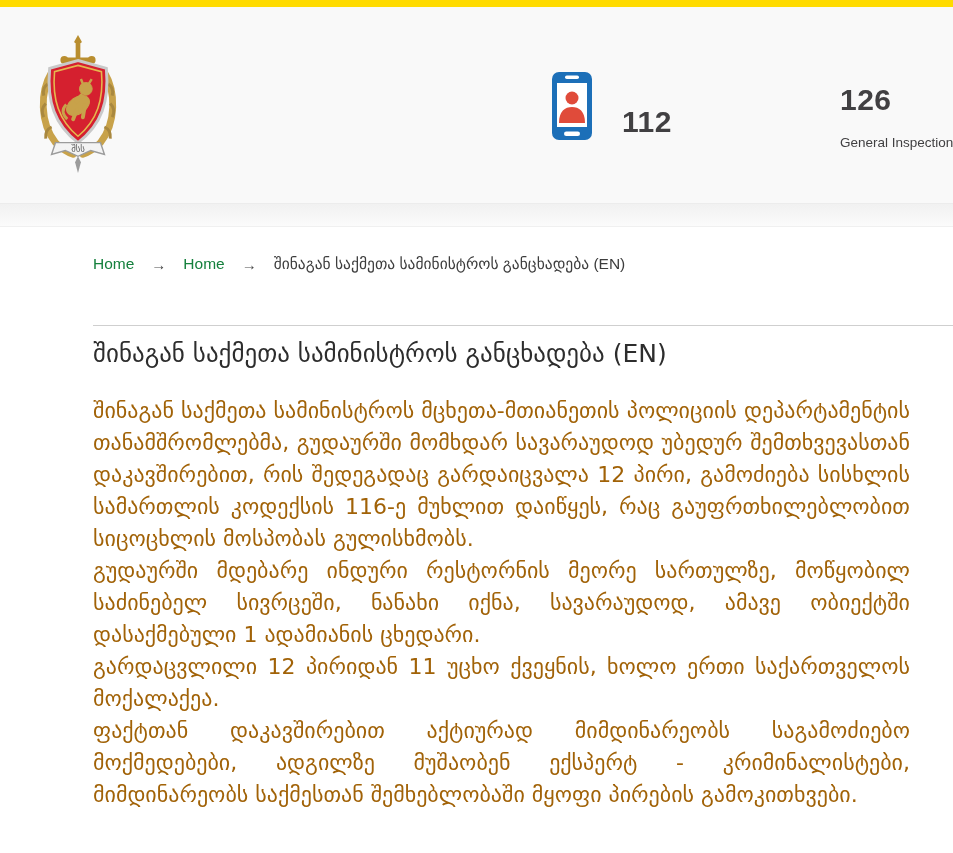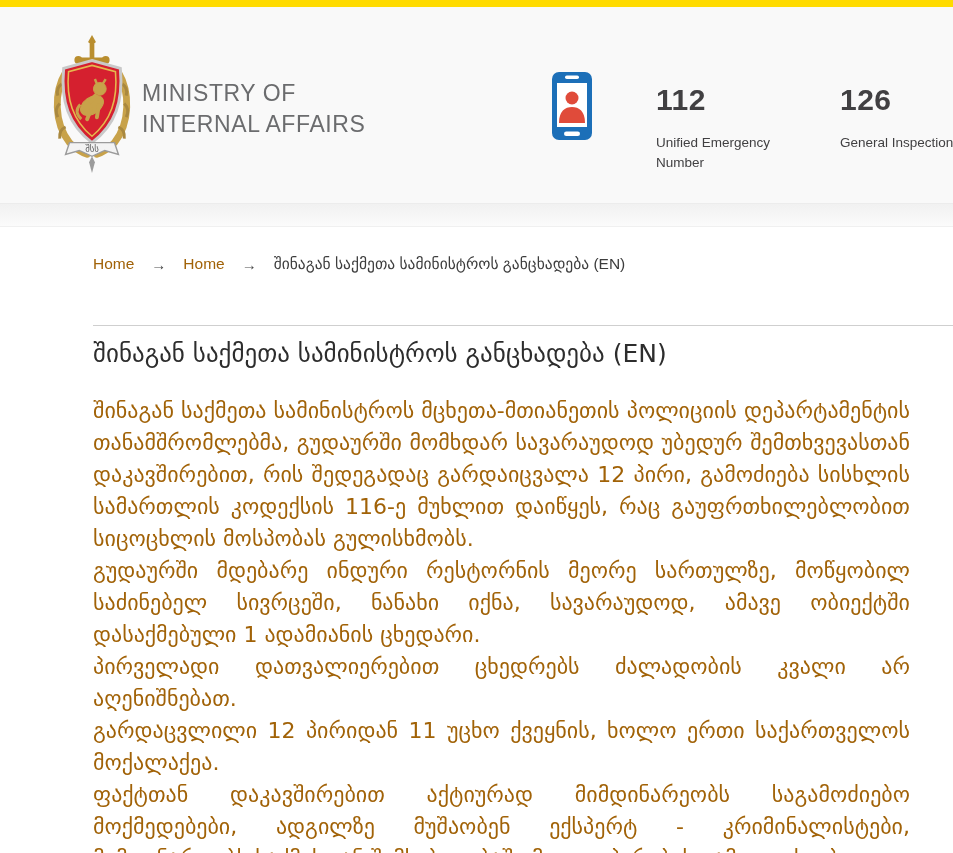--- a/index.html
+++ b/index.html
@@ -2,34 +2,34 @@
 <html><head>
 <meta charset="utf-8">
 <style>
   html,body{margin:0;padding:0;}
   body{
     width:953px;height:853px;overflow:hidden;background:#ffffff;
     font-family:"Liberation Sans",sans-serif;color:#3d3d3f;
   }
   .topbar{height:7px;background:#ffdb00;}
   .site-header{position:relative;height:196px;background:#f9f9f9;border-bottom:1px solid #ececec;}
-  .emblem{position:absolute;left:48px;top:26px;width:88px;height:142px;}
+  .emblem{position:absolute;left:34px;top:26px;width:88px;height:142px;}
   .ministry-name{
     position:absolute;left:142px;top:71px;font-size:23px;color:#6b6c6e;
     letter-spacing:.6px;line-height:31px;white-space:pre-line;
   }
   .phone-icon{position:absolute;left:551px;top:64px;width:42px;height:70px;}
   .hotline{position:absolute;top:76px;width:135px;}
-  .hotline-112{left:656px;}
+  .hotline-112{left:622px;margin-top:22px;}
   .hotline-126{left:840px;}
   .hotline-number{font-size:30px;font-weight:bold;color:#414042;letter-spacing:.5px;}
   .hotline-label{margin-top:16px;font-size:13.5px;line-height:20px;color:#414042;}
   .subband{height:22px;background:linear-gradient(#f1f1f1,#fbfbfb);border-bottom:1px solid #f0f0f0;}
   .crumbs{display:flex;align-items:center;margin:28px 30px 0 93px;font-size:15.5px;color:#2e2e2e;}
-  .crumb-link{cursor:pointer;color:#a16207;}
+  .crumb-link{cursor:pointer;color:#15803d;}
   .crumb-sep{margin:0 17px;color:#4a4a4a;font-size:15px;}
   .crumb-current{color:#3d3d3d;}
   .rule{border:0;border-top:1px solid #cfcfcf;margin:52px 0 0 93px;}
   .article{margin:0 43px 0 93px;}
   .article-date{margin-top:41px;font-size:15px;color:#3a3a3a;}
   .article-title{margin-top:13px;font-size:25px;font-weight:400;color:#2d2d2d;
     font-family:"DejaVu Sans","Liberation Sans",sans-serif;}
   .article-body{margin-top:27px;font-family:"DejaVu Sans","Liberation Sans",sans-serif;}
   .article-body p{
     margin:0;font-size:22px;line-height:32px;text-align:justify;color:#a16207;
@@ -68,37 +68,34 @@
         <path d="M44,78 l-4,10 M52,74 l-2,12" stroke-width="4" fill="none" stroke-linecap="round"></path>
         <path d="M56,52 l3,-5 M50,52 l-2,-5" stroke-width="2.5" fill="none"></path>
       </g>
 
       <path d="M22,112 L68,112 L72,124 L58,120 L45,126 L32,120 L18,124 Z" fill="#f3f3f3" stroke="#9b9b9b" stroke-width="1.5"></path>
       <text x="45" y="121" text-anchor="middle" font-size="9" fill="#555555" font-family="DejaVu Sans, sans-serif"></text>
       <text x="45" y="121.5" text-anchor="middle" font-size="9" fill="#555555" font-family="DejaVu Sans, sans-serif">შსს</text>
     </svg>
   </span>
 
-  <div class="ministry-name">MINISTRY OF
-INTERNAL AFFAIRS</div>
 
   <span class="phone-icon">
     <svg viewBox="0 0 42 70" width="42" height="70" xmlns="http://www.w3.org/2000/svg">
       <rect x="1" y="1" width="40" height="68" rx="7" fill="#1c6fb8"></rect>
       <rect x="6" y="12" width="30" height="44" fill="#ffffff"></rect>
       <rect x="14" y="4.5" width="14" height="3.5" rx="1.75" fill="#ffffff"></rect>
       <rect x="13" y="60.5" width="16" height="4.5" rx="2.25" fill="#ffffff"></rect>
       <circle cx="21" cy="27" r="6.5" fill="#e04b3a"></circle>
       <path d="M8,52 C8,40 14,36 21,36 C28,36 34,40 34,52 Z" fill="#e04b3a"></path>
     </svg>
   </span>
 
   <div class="hotline hotline-112">
     <div class="hotline-number">112</div>
-    <div class="hotline-label">Unified Emergency Number</div>
   </div>
 
   <div class="hotline hotline-126">
     <div class="hotline-number">126</div>
     <div class="hotline-label">General Inspection</div>
   </div>
 
 </header>
 
 <div class="subband"></div>
@@ -111,17 +108,16 @@
   <span class="crumb-current">შინაგან საქმეთა სამინისტროს განცხადება (EN)</span>
 </nav>
 
 <hr class="rule">
 
 <article class="article">
   <h1 class="article-title">შინაგან საქმეთა სამინისტროს განცხადება (EN)</h1>
   <div class="article-body">
       <p>შინაგან საქმეთა სამინისტროს მცხეთა-მთიანეთის პოლიციის დეპარტამენტის თანამშრომლებმა, გუდაურში მომხდარ სავარაუდოდ უბედურ შემთხვევასთან დაკავშირებით, რის შედეგადაც გარდაიცვალა 12 პირი, გამოძიება სისხლის სამართლის კოდექსის 116-ე მუხლით დაიწყეს, რაც გაუფრთხილებლობით სიცოცხლის მოსპობას გულისხმობს.</p>
       <p>გუდაურში მდებარე ინდური რესტორნის მეორე სართულზე, მოწყობილ საძინებელ სივრცეში, ნანახი იქნა, სავარაუდოდ, ამავე ობიექტში დასაქმებული 1 ადამიანის ცხედარი.</p>
-      <p>პირველადი დათვალიერებით ცხედრებს ძალადობის კვალი არ აღენიშნებათ.</p>
       <p>გარდაცვლილი 12 პირიდან 11 უცხო ქვეყნის, ხოლო ერთი საქართველოს მოქალაქეა.</p>
       <p>ფაქტთან დაკავშირებით აქტიურად მიმდინარეობს საგამოძიებო მოქმედებები, ადგილზე მუშაობენ ექსპერტ - კრიმინალისტები, მიმდინარეობს საქმესთან შემხებლობაში მყოფი პირების გამოკითხვები.</p>
     </div>
 </article>
 
 </body></html>

